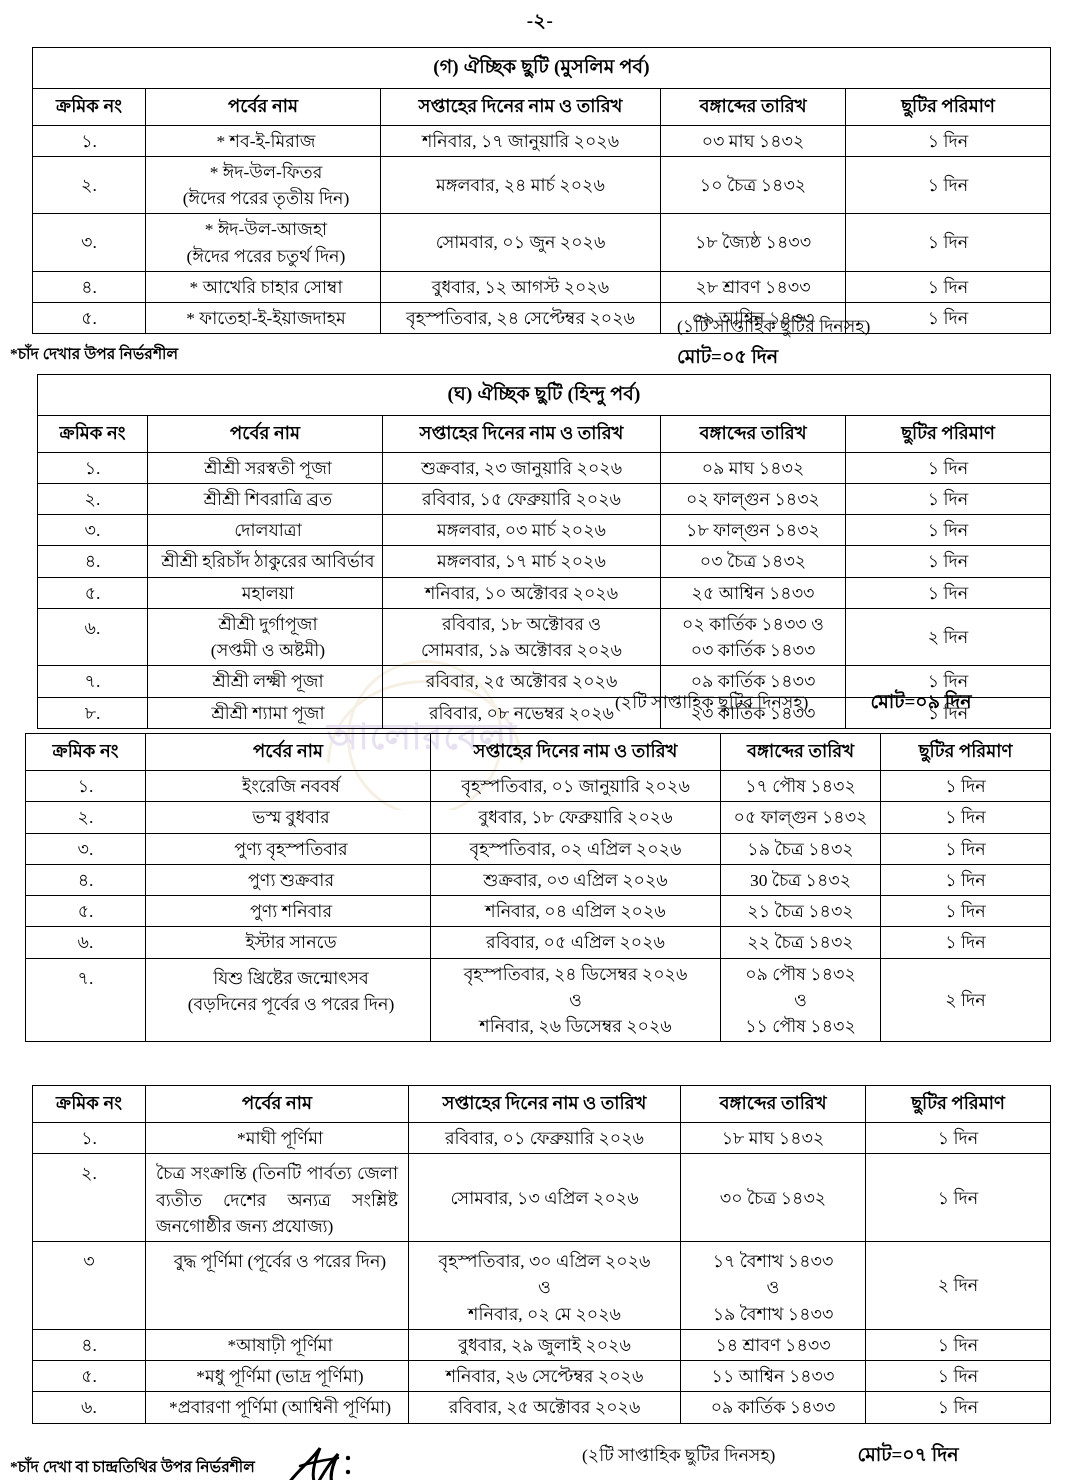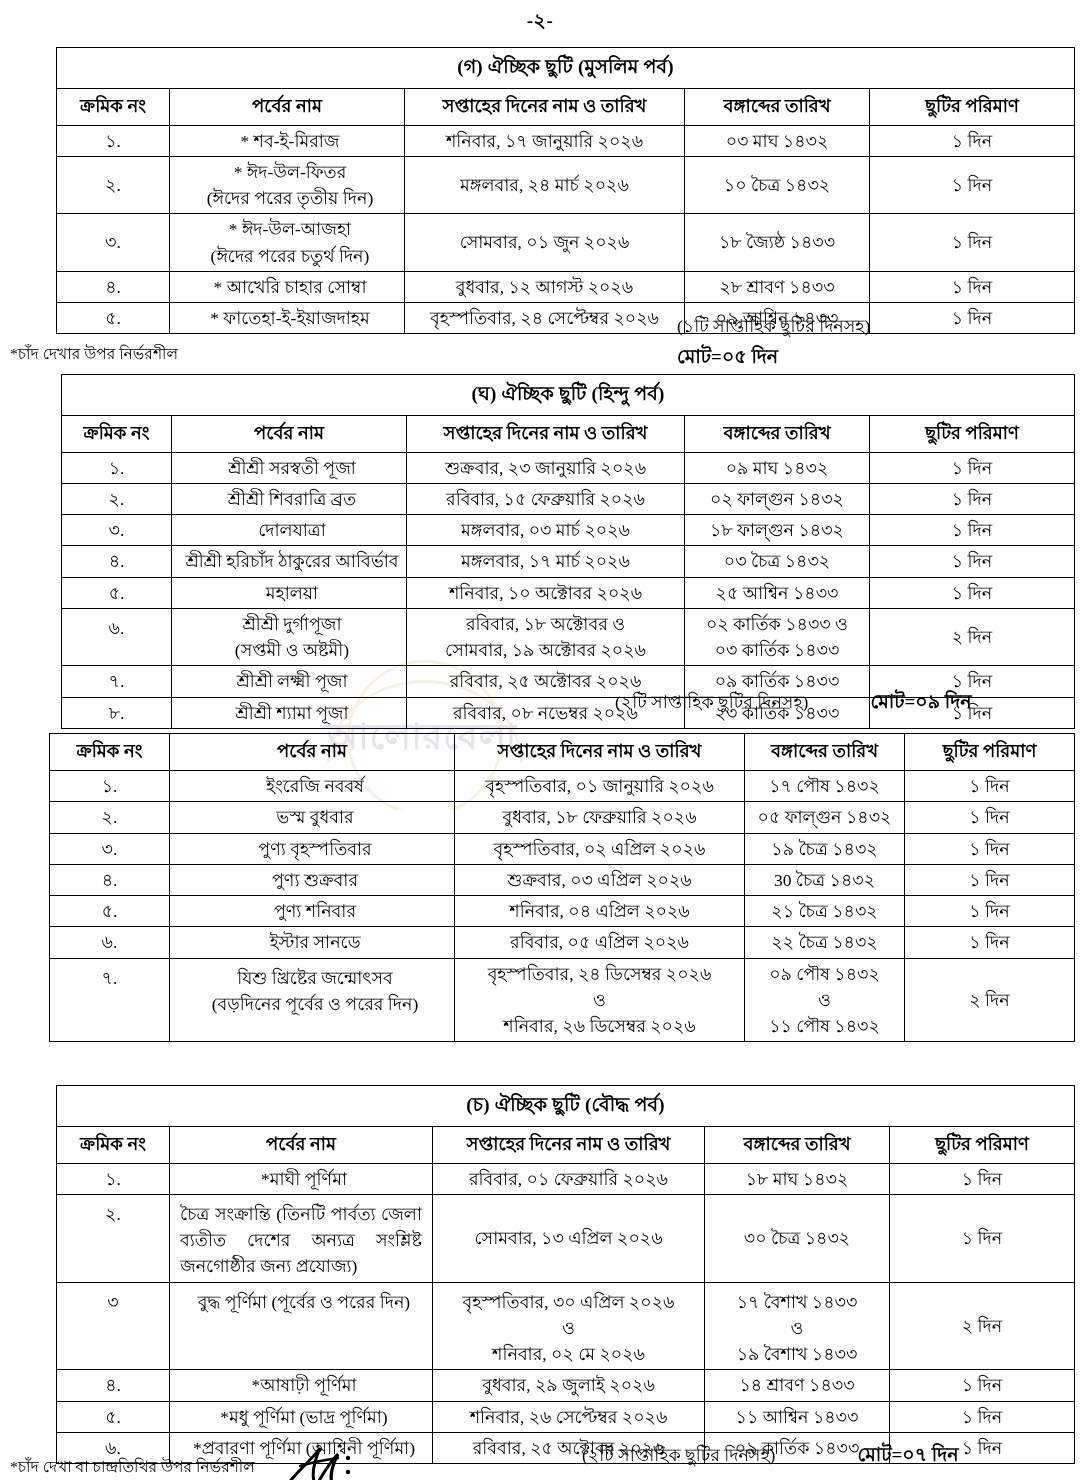--- a/index.html
+++ b/index.html
@@ -74,21 +74,20 @@
     width: 1080px;
     text-align: center;
     font-size: 19px;
     font-weight: bold;
     letter-spacing: 0.5px;
   }
 
   
   .tbl-block {
     position: absolute;
-    margin-left: 24px;
   }
   table.holiday {
     border-collapse: collapse;
     table-layout: fixed;
     width: 100%;
     font-size: 17.5px;
   }
   table.holiday td, table.holiday th {
     border: 1.6px solid #000;
     padding: 2px 4px;
@@ -130,21 +129,21 @@
   .totals .grand {
     font-size: 19px;
     font-weight: bold;
     white-space: nowrap;
   }
 
   
   .footnote {
     position: absolute;
     font-size: 15.5px;
-    font-weight: normal;
+    font-weight: bold;
     white-space: nowrap;
   }
 
   
   .signature {
     position: absolute;
     left: 280px;
     top: 1432px;
     width: 120px;
     height: 60px;
@@ -422,23 +421,20 @@
     <table class="holiday">
       <colgroup>
         <col style="width:113px">
           <col style="width:263px">
           <col style="width:272px">
           <col style="width:185px">
           <col style="width:185px">
       </colgroup>
       <tbody>
         <tr>
-          <td class="tbl-title" colspan="5">(চ) ঐচ্ছিক ছুটি  (বৌদ্ধ পর্ব)</td>
-        </tr>
-        <tr>
           <td class="col-head">ক্রমিক নং</td>
           <td class="col-head">পর্বের নাম</td>
           <td class="col-head">সপ্তাহের দিনের নাম ও তারিখ</td>
           <td class="col-head">বঙ্গাব্দের তারিখ</td>
           <td class="col-head">ছুটির পরিমাণ</td>
         </tr>
         <tr>
           <td class="c-serial">১.</td>
           <td class="c-name">*মাঘী পূর্ণিমা</td>
           <td class="c-date">রবিবার, ০১ ফেব্রুয়ারি ২০২৬</td>

